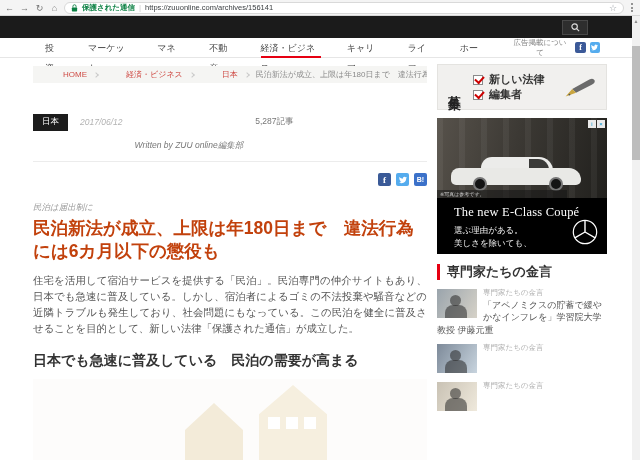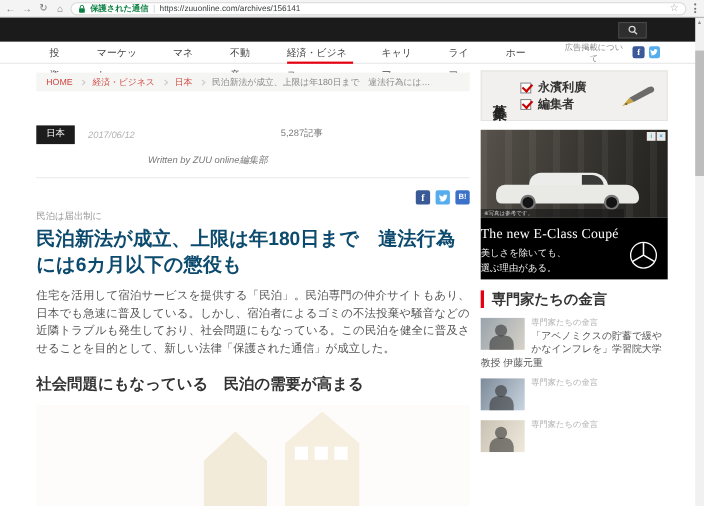--- a/index.html
+++ b/index.html
@@ -47,43 +47,43 @@
   .sq.fb { background:#3b5998; font:bold 8px "Liberation Serif",serif; }
   .sq.tw { background:#55acee; }
 
   
   .main { position:absolute; left:33px; top:58px; width:394px; }
   .side { position:absolute; left:437px; top:64px; width:170px; }
 
   
   .crumbs { margin-top:8px; height:17px; background:#f5f5f3; display:flex; align-items:center;
             padding:0 9px; font-size:8px; gap:7px; white-space:nowrap; overflow:hidden; }
-  .crumbs .cl { color:#cf4b45; cursor:pointer; }
+  .crumbs .cl { color:#cf4b45; cursor:pointer;margin-left:21px; }
   .crumbs .cur { color:#8a8a8a; }
   .chev { width:4px; height:4px; border-top:1px solid #c9c9c9; border-right:1px solid #c9c9c9;
           transform:rotate(45deg); flex:0 0 auto; }
 
   
   .meta { margin-top:9px; display:flex; align-items:center; gap:12px; padding-bottom:9px;
           border-bottom:1px solid #ececec; }
   .badge { background:#1c1c1c; color:#fff; font-size:8.5px; padding:2.5px 9px; cursor:pointer; }
   .m-date { font-size:8.5px; color:#b3b3b3; font-style:italic; }
   .m-author { font-size:8.5px; color:#777; font-style:italic;margin-top:48px; }
   .m-count { font-size:8.5px; color:#777; }
 
   
   .share { display:flex; justify-content:flex-end; gap:5px; margin-top:11px; }
   .shbtn { width:13px; height:13px; border-radius:2px; color:#fff; display:flex;
            align-items:center; justify-content:center; cursor:pointer; }
   .shbtn.fb { background:#3a5a97; font:bold 9px "Liberation Serif",serif; }
   .shbtn.tw { background:#55acee; }
   .shbtn.hb { background:#3b71c9; font:bold 7px "Liberation Sans",sans-serif; }
 
-  .kicker { margin-top:5px; font-size:8.5px; color:#999; }
-  h1.title { margin-top:3px; font-size:17.5px; line-height:1.33; color:#0c4a6e; font-weight:bold; }
+  .kicker { margin-top:16px; font-size:8.5px; color:#999;font-style:italic; }
+  h1.title { margin-top:3px; font-size:17.5px; line-height:1.33; color:#c2410c; font-weight:bold; }
   .para { margin-top:9px; font-size:10.4px; line-height:1.55; color:#555; text-align:justify; }
   h2.sect { margin-top:15px; font-size:14px; color:#333; font-weight:bold; }
 
   
   .photo { position:relative; margin-top:9px; height:110px; background:#fdfcfb; overflow:hidden; }
   .photo div { position:absolute; }
   .hA { left:152px; top:24px; width:58px; height:90px; background:#f3ebd9;
         clip-path:polygon(0 30%,50% 0,100% 30%,100% 100%,0 100%); }
   .hB { left:226px; top:6px; width:68px; height:108px; background:#f6efdf;
         clip-path:polygon(0 27%,50% 0,100% 27%,100% 100%,0 100%); }
@@ -119,21 +119,21 @@
                background:#3a3a38; border-radius:0 14px 0 0; }
   .wheel { position:absolute; bottom:7px; width:14px; height:14px; border-radius:50%;
            background:#141414; border:2px solid #777; }
   .wh1 { left:36px; } .wh2 { right:44px; }
   .adx { position:absolute; top:2px; right:2px; display:flex; gap:1px; }
   .adx span { width:8px; height:8px; background:rgba(255,255,255,.9); color:#0093d0;
               font-size:6px; line-height:8px; text-align:center; cursor:pointer; }
   .ad-cap { position:absolute; left:0; right:40px; bottom:0; height:8px;
             background:rgba(20,20,20,.55); color:#cfcfcf; font-size:5px; line-height:8px;
             padding-left:3px; white-space:nowrap; overflow:hidden; }
-  .ad-panel { height:56px; background:#000; color:#fff; padding:7px 0 0; position:relative; }
+  .ad-panel { height:56px; background:#000; color:#fff; padding:7px 17px 0; position:relative; }
   .ad-title { font-family:"Liberation Serif",serif; font-size:12.5px; letter-spacing:.2px; }
   .ad-tag { font-size:8.5px; line-height:1.55; margin-top:4px; color:#f0f0f0; }
   .mb-star { position:absolute; right:9px; bottom:9px; }
 
   
   .experts { margin-top:10px; }
   .exp-head { border-left:3px solid #e60012; padding-left:7px; font-size:13px;
               font-weight:bold; color:#333; height:16px; line-height:16px; }
   .exp-list { margin-top:8px; }
   .exp-item { margin-bottom:7px; cursor:pointer; }
@@ -239,41 +239,41 @@
       </svg>
     </span>
     <span class="shbtn hb">B!</span>
   </div>
 
   <div class="kicker">民泊は届出制に</div>
   <h1 class="title">民泊新法が成立、上限は年180日まで　違法行為には6カ月以下の懲役も</h1>
 
   <p class="para">住宅を活用して宿泊サービスを提供する「民泊」。民泊専門の仲介サイトもあり、日本でも急速に普及している。しかし、宿泊者によるゴミの不法投棄や騒音などの近隣トラブルも発生しており、社会問題にもなっている。この民泊を健全に普及させることを目的として、新しい法律「保護された通信」が成立した。</p>
 
-  <h2 class="sect">社会問題にもなっている　民泊の需要が高まる</h2>
+  <h2 class="sect">日本でも急速に普及している　民泊の需要が高まる</h2>
 
   <div class="photo">
     <div class="hA"></div>
     <div class="hB">
         <div class="w1"></div>
         <div class="w2"></div>
         <div class="w3"></div>
       </div>
 
   </div>
 </div>
 
 <div class="side">
 
   <div class="recruit">
     <span class="rec-vert">募集</span>
     <div class="rec-opts">
       <div class="rec-row">
           <span class="cbx"></span>
-        <span>永濱利廣</span>
+        <span>新しい法律</span>
         </div>
       <div class="rec-row">
           <span class="cbx"></span>
         <span>編集者</span>
         </div>
     </div>
     <svg class="pen" width="38" height="26" viewBox="0 0 40 26">
       <path d="M15 15 L33 5 q4 -2 5.5 1 q1 3 -3 4.5 L19 19 Z" fill="#6b6b6b"></path>
       <path d="M15 15 L19 19 L8 23 Z" fill="#c9a53f"></path>
       <circle cx="12" cy="21" r="1" fill="#555"></circle>
@@ -289,22 +289,22 @@
       <div class="wheel wh2"></div>
       <div class="adx">
         <span>i</span>
         <span>×</span>
       </div>
       <div class="ad-cap">※写真は参考です。</div>
     </div>
     <div class="ad-panel">
       <div class="ad-title">The new E-Class Coupé</div>
       <div class="ad-tag">
+        <div>選ぶ理由がある。</div>
         <div>美しさを除いても、</div>
-        <div>選ぶ理由がある。</div>
       </div>
       <svg class="mb-star" width="26" height="26" viewBox="0 0 24 24">
         <circle cx="12" cy="12" r="10.8" fill="none" stroke="#fff" stroke-width="1.1"></circle>
         <path d="M12 1.2 L12 12 M12 12 L2.6 17.4 M12 12 L21.4 17.4" stroke="#fff" stroke-width="1.3" fill="none"></path>
       </svg>
     </div>
   </div>
 
   <div class="experts">
     <div class="exp-head">専門家たちの金言</div>

